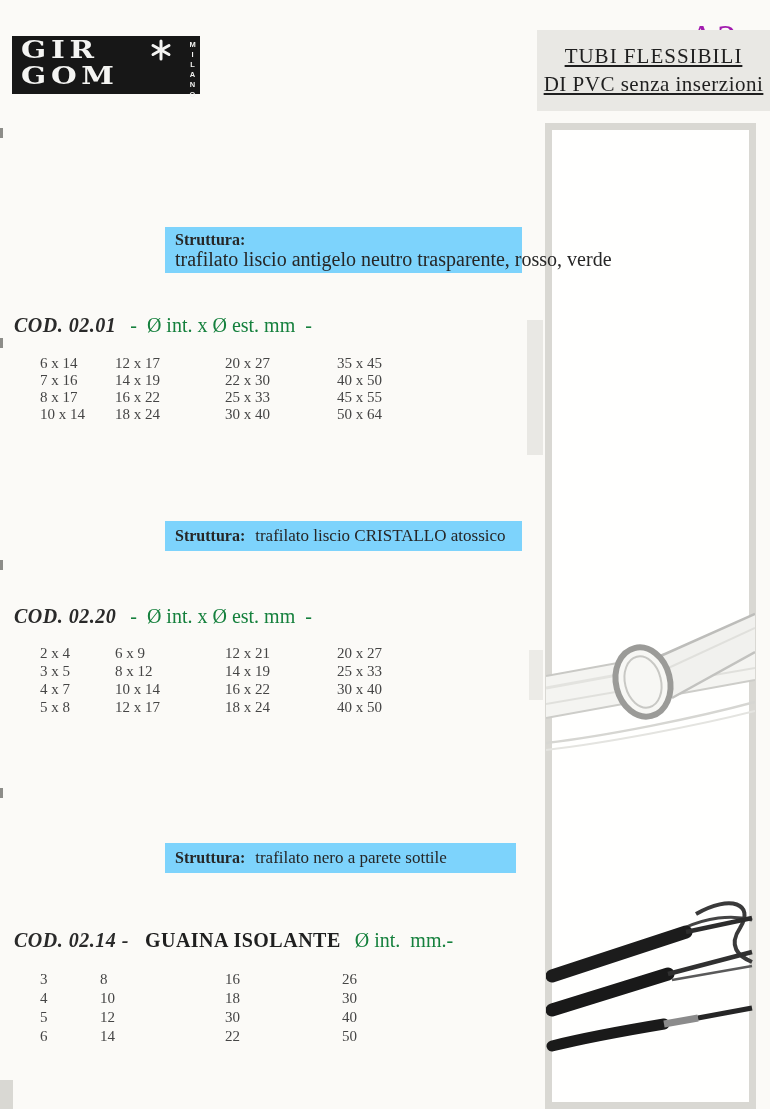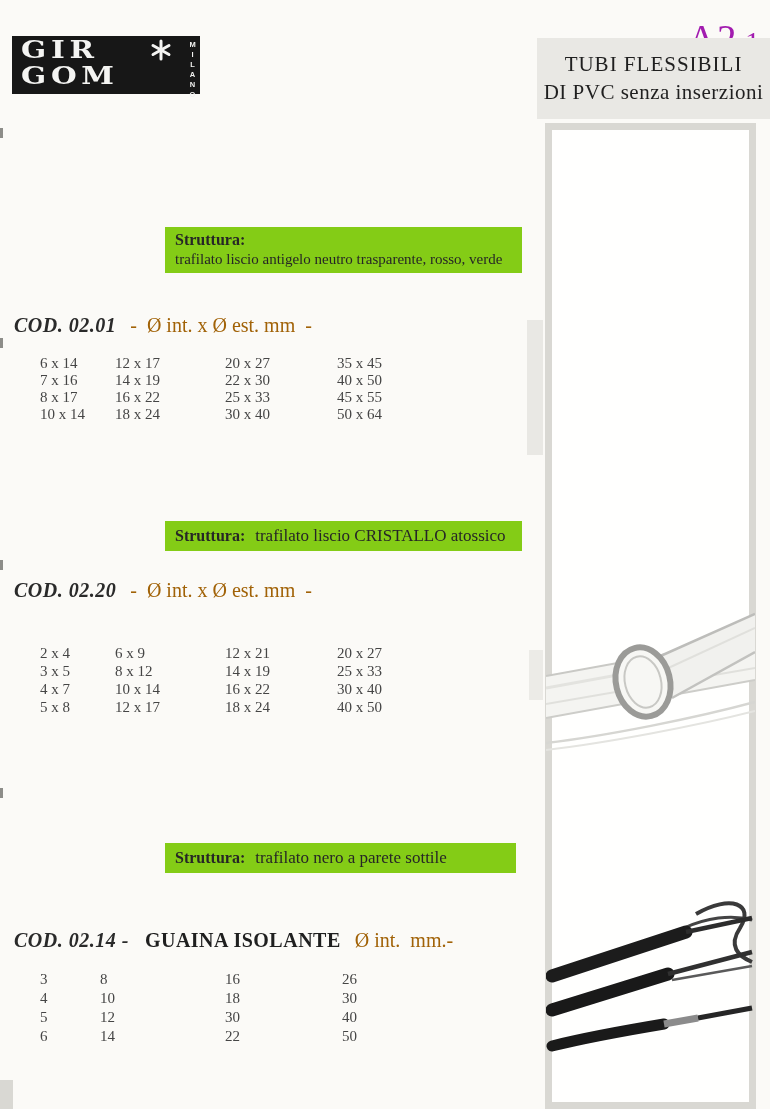--- a/index.html
+++ b/index.html
@@ -20,49 +20,49 @@
   .logo-city{
     position:absolute;right:3px;top:4px;color:#f2f2f0;
     font-family:"Liberation Sans", sans-serif;font-size:7.5px;font-weight:bold;
     writing-mode:vertical-rl;text-orientation:upright;letter-spacing:1px;line-height:10px;
   }
   
   .page-code{position:absolute;top:16px;right:10px;font-weight:normal;color:#a21caf;}
   .page-code .main{font-size:39px;letter-spacing:1px;}
   .page-code .suffix{font-size:30px;}
   .title-box{
-    position:absolute;left:537px;top:38px;width:233px;height:81px;
-    background:#e9e8e4;text-align:center;color:#1f1f1f;
+    position:absolute;left:537px;top:30px;width:233px;height:81px;
+    background:#e9e8e4;text-align:center;color:#1f1f1f;text-decoration:underline;
   }
   .title-box .l1{font-size:21px;margin-top:14px;letter-spacing:1px;}
   .title-box .l2{font-size:21px;margin-top:3px;letter-spacing:0.5px;}
   
   .photo-panel{
     position:absolute;left:545px;top:123px;width:211px;height:986px;
     box-sizing:border-box;border:7px solid #d9d8d3;background:#fffffe;
   }
   .photo{position:absolute;}
   .photo svg{display:block;}
   
-  .str-box{position:absolute;background:#84cc16;box-sizing:border-box;color:#262626;}
+  .str-box{position:absolute;background:#7dd3fc;box-sizing:border-box;color:#262626;}
   .str1{left:165px;top:227px;width:357px;height:46px;padding:3px 10px;}
   .str-label{font-weight:bold;font-size:16px;line-height:20px;}
-  .str1 .str-text{font-size:15px;line-height:19px;white-space:nowrap;}
+  .str1 .str-text{font-size:20px;line-height:19px;white-space:nowrap;}
   .str-inline{display:flex;align-items:center;padding:0 10px;}
   .str2{left:165px;top:521px;width:357px;height:30px;}
   .str3{left:165px;top:843px;width:351px;height:30px;}
   .str-inline .str-label{font-size:16px;}
   .str-inline .str-text{font-size:17px;margin-left:10px;white-space:nowrap;}
   
   .cod-line{position:absolute;left:14px;white-space:nowrap;color:#2a2a2a;}
   .cod1{top:314px;}
-  .cod2{top:579px;}
+  .cod2{top:605px;}
   .cod3{top:929px;}
   .cod{font-style:italic;font-weight:bold;font-size:20px;white-space:pre;letter-spacing:0.5px;}
-  .spec{font-size:20px;margin-left:14px;white-space:pre;color:#a16207;}
+  .spec{font-size:20px;margin-left:14px;white-space:pre;color:#15803d;}
   .product{font-weight:bold;font-size:20px;margin-left:16px;letter-spacing:0.5px;color:#1f1f1f;text-align:center;}
   
   .size-table{position:absolute;display:grid;color:#454545;font-size:15px;}
   .size-table .cell{white-space:pre;}
   .t1{left:40px;top:355px;grid-template-columns:75px 110px 112px 115px;line-height:17px;}
   .t2{left:40px;top:644px;grid-template-columns:75px 110px 112px 115px;line-height:18px;}
   .t3{left:40px;top:970px;grid-template-columns:60px 125px 117px 123px;line-height:19px;}
   
   .artifact{position:absolute;}
   .tick{left:0;width:3px;height:10px;background:#8d8d89;}

